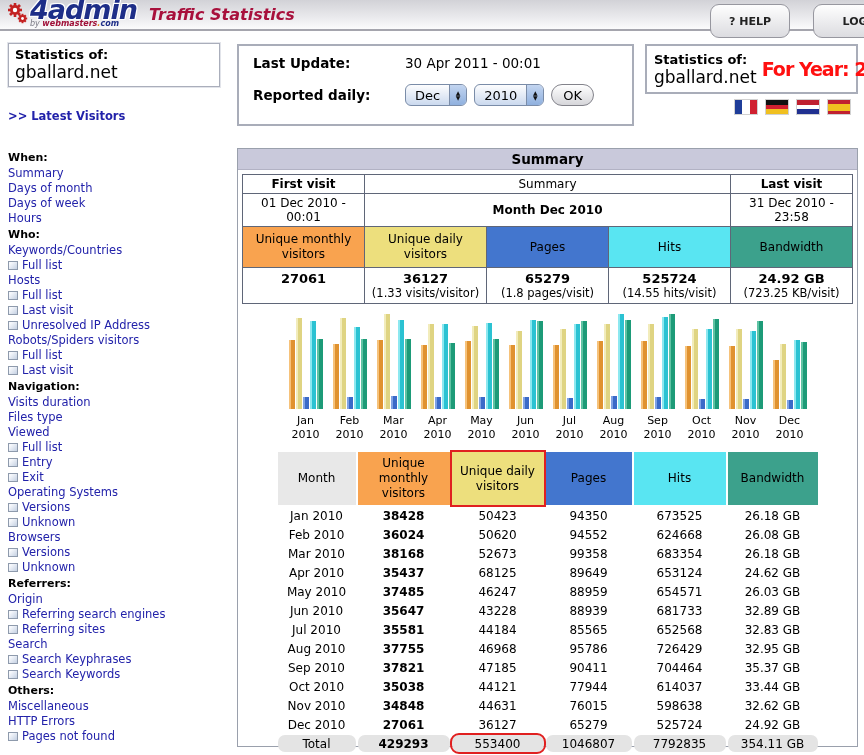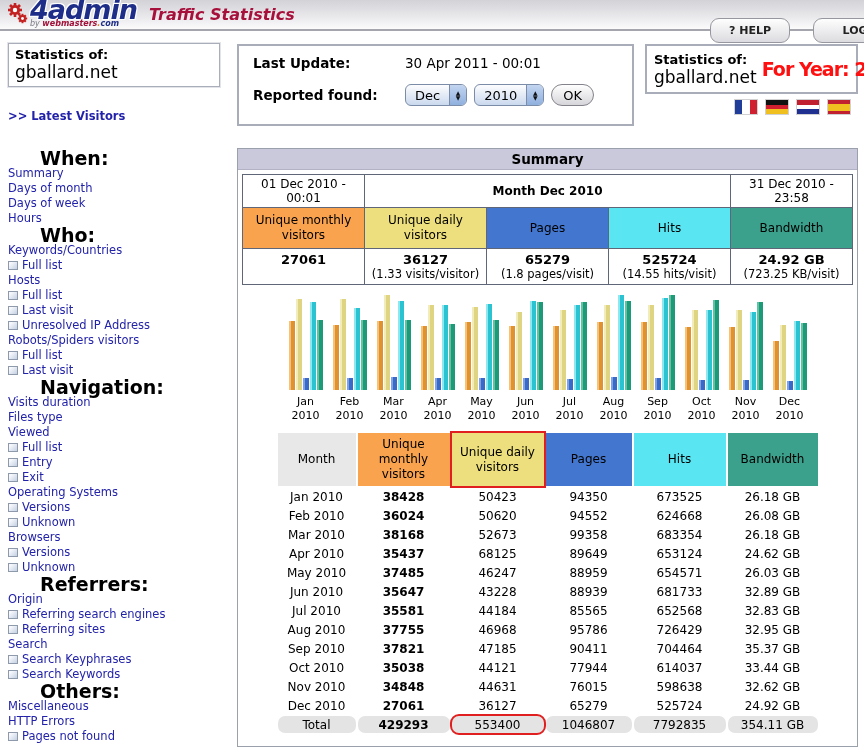--- a/index.html
+++ b/index.html
@@ -13,33 +13,33 @@
   .gears { margin-left:6px; }
   .logo-block { margin-left:2px; line-height:10px; }
   .logo-main { font-size:27px; font-weight:bold; font-style:italic; color:#1E2E88; letter-spacing:-1px;
     text-shadow:-1px -1px 0 #fff,1px -1px 0 #fff,-1px 1px 0 #fff,1px 1px 0 #fff; display:block; line-height:19px;}
   .logo-sub { font-size:8px; font-style:italic; display:block; letter-spacing:0; }
   .logo-sub .by { color:#7A7A85; }
   .logo-sub .brand { color:#A01038; font-weight:bold; }
   .logo-sub .dot { color:#E08020; font-weight:bold; }
   .logo-sub .tld { color:#1E2E88; font-weight:bold; }
   .app-title { margin-left:12px; font-size:16px; font-weight:bold; font-style:italic; color:#A8103C; }
-  .topbar-btn { position:absolute; top:18px; height:25px; padding:0 18px; font-size:11px; font-weight:bold;
+  .topbar-btn { position:absolute; top:4px; height:34px; padding:0 18px; font-size:11px; font-weight:bold;
     background:linear-gradient(180deg,#FEFEFE,#DCDCE0); border:1px solid #97979F; border-radius:9px;
     display:flex; align-items:center; justify-content:center; color:#222; cursor:pointer; }
   .help-btn { right:74px; }
   .logout-btn { left:813px; width:110px; }
 
   
   .sidebar { position:absolute; left:0; top:33px; width:236px; padding:10px 0 0 8px; }
   .stats-box { width:212px; border:1px solid #AAAEBB; box-shadow:0 0 0 1px #E2E4EA; padding:3px 6px 4px; background:#fff; }
   .stats-box-label { font-size:13px; font-weight:bold; }
   .stats-box-site { font-size:17px; }
   .latest-link { display:inline-block; margin:22px 0 26px; font-size:11.5px; font-weight:bold; color:#2222AA; cursor:pointer; }
-  .nav-header { font-size:19px; font-weight:bold; line-height:16px; margin-top:1px;margin-left:32px; }
+  .nav-header { font-size:11px; font-weight:bold; line-height:16px; margin-top:1px; }
   .nav-item { display:block; width:162px; font-size:11.5px; line-height:15px; color:#2222AA; cursor:pointer; }
   .nav-icon { display:inline-block; width:10px; height:9px; margin-right:4px; vertical-align:-1px;
     border:1px solid #8E9AAC; background:linear-gradient(135deg,#F6F8FC 20%,#C4D0E2 100%); }
 
   
   .update-box { position:absolute; left:237px; top:44px; width:397px; height:82px;
     border:2px solid #A9ADB9; background:#fff; padding:9px 14px; }
   .info-row { display:flex; align-items:center; }
   .info-row + .info-row { margin-top:13px; }
   .info-label { width:152px; font-size:13.5px; font-weight:bold; }
@@ -176,21 +176,21 @@
       <span class="nav-item"><span class="nav-icon"></span>Pages not found</span>
     </div>
 </div>
 
 <div class="update-box">
   <div class="info-row">
     <span class="info-label">Last Update:</span>
     <span class="info-value">30 Apr 2011 - 00:01</span>
   </div>
   <div class="info-row">
-    <span class="info-label">Reported found:</span>
+    <span class="info-label">Reported daily:</span>
     <span class="aqua-select">
       <span class="val">Dec</span>
       <span class="stepper">
           <span>▲</span>
           <span>▼</span>
         </span>
     </span>
     <span class="aqua-select">
       <span class="val">2010</span>
       <span class="stepper">
@@ -214,20 +214,25 @@
   <span class="flag flag-de"></span>
   <span class="flag flag-nl"></span>
   <span class="flag flag-es"></span>
 </div>
 
 <div class="panel">
   <div class="panel-title">Summary</div>
 
   <table class="summary">
     <tbody>
+        <tr>
+      <td class="b">First visit</td>
+      <td colspan="3">Summary</td>
+      <td class="b">Last visit</td>
+    </tr>
     <tr>
       <td>01 Dec 2010 - 00:01</td>
       <td colspan="3" class="b">Month Dec 2010</td>
       <td>31 Dec 2010 - 23:58</td>
     </tr>
     <tr id="metric-head-row">
           <td class="metric-head" style="background: rgb(249, 163, 79);">Unique monthly visitors</td>
           <td class="metric-head" style="background: rgb(237, 223, 125);">Unique daily visitors</td>
           <td class="metric-head" style="background: rgb(67, 118, 206);">Pages</td>
           <td class="metric-head" style="background: rgb(89, 229, 242);">Hits</td>

